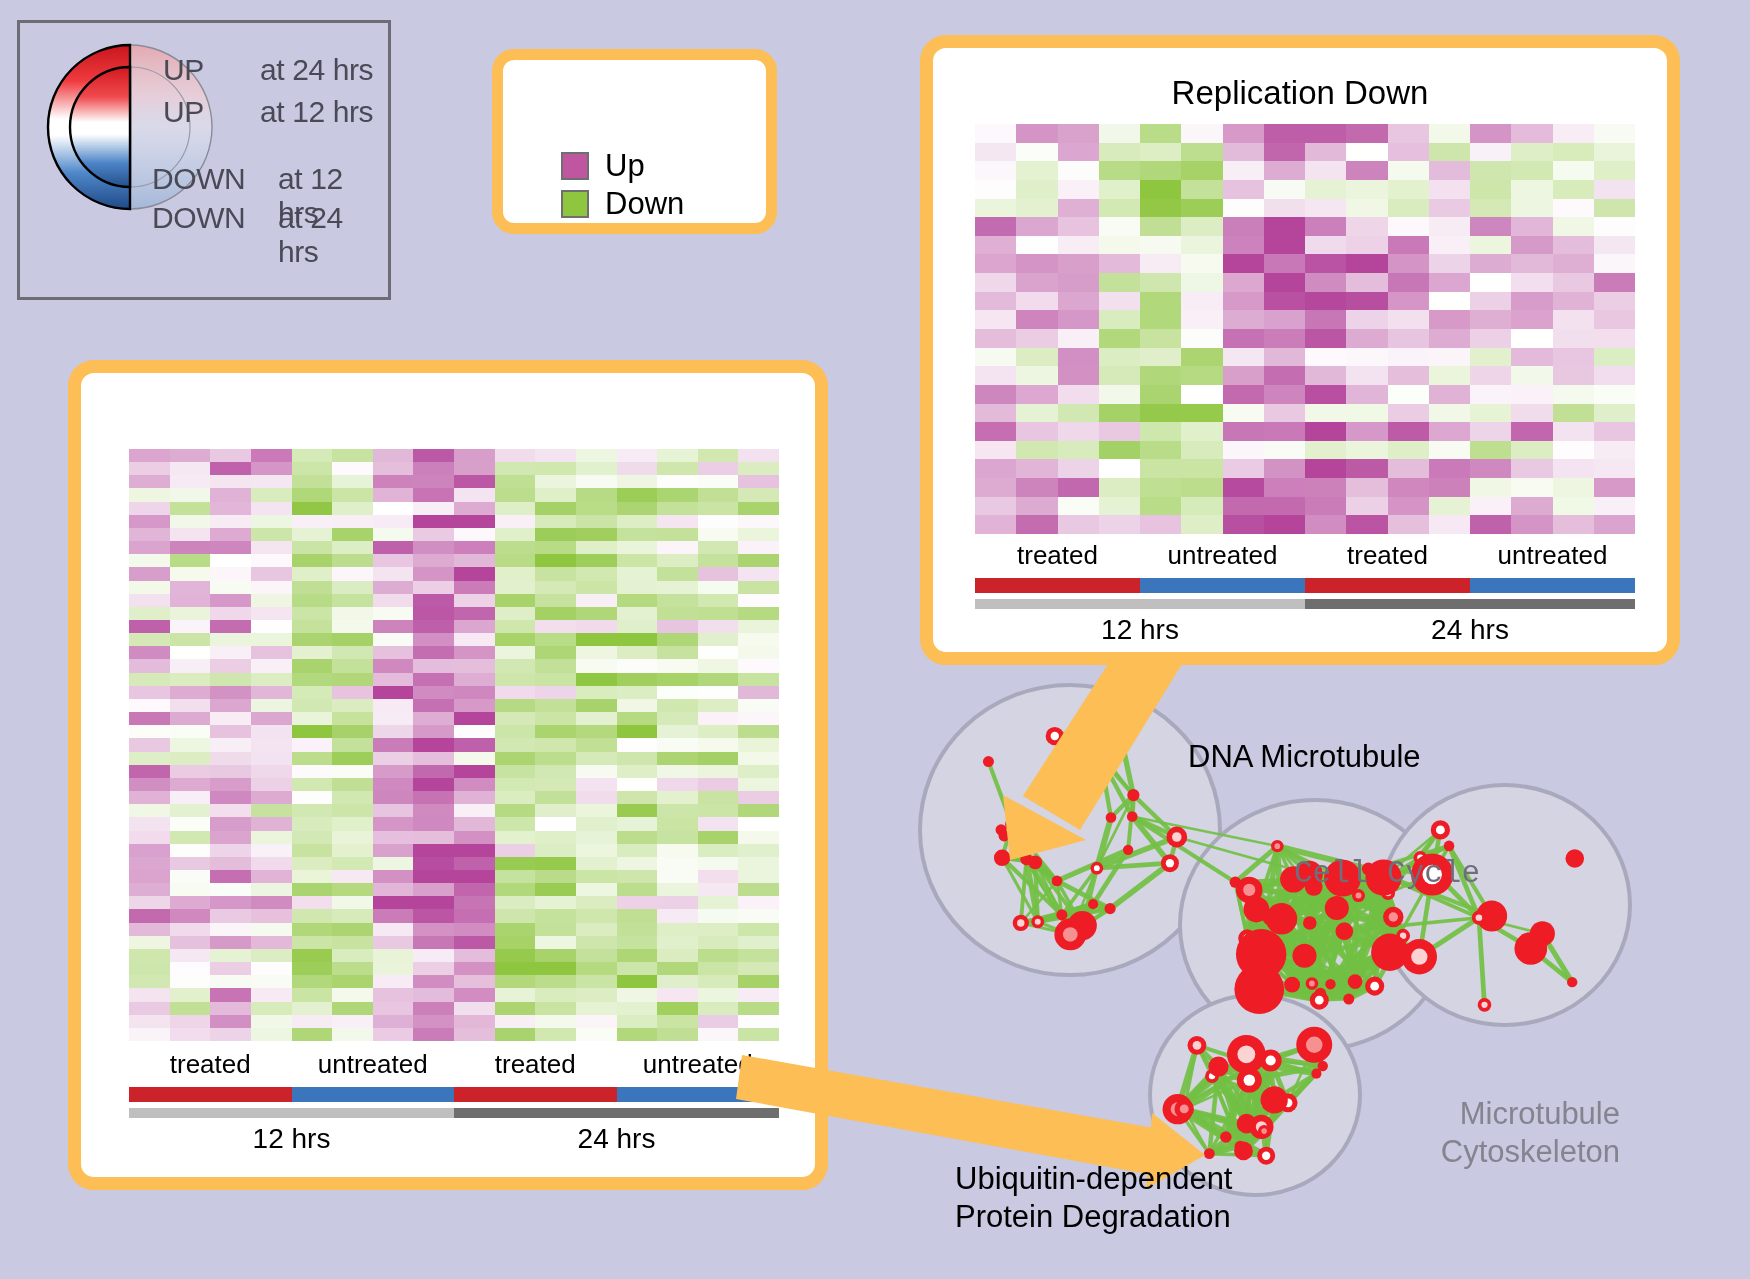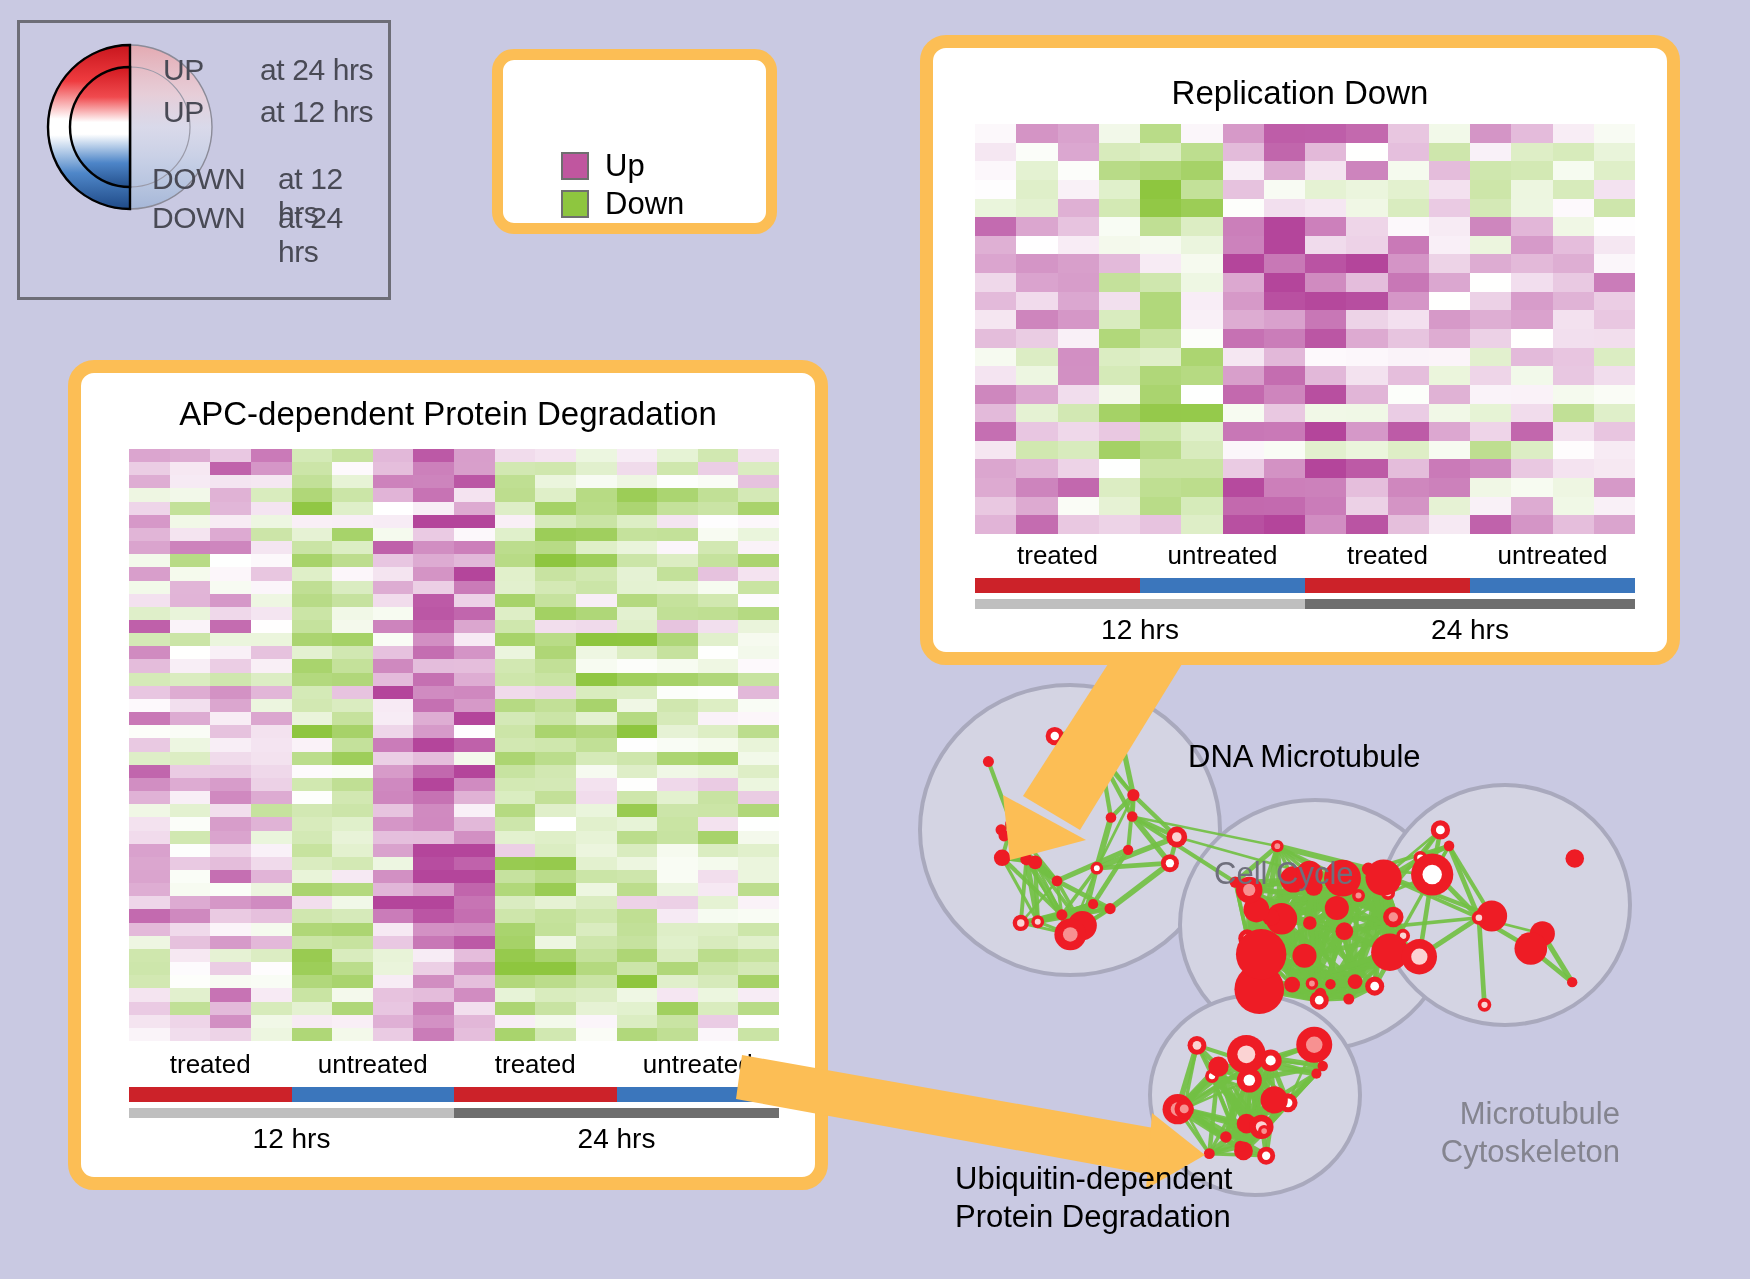--- a/index.html
+++ b/index.html
@@ -492,21 +492,20 @@
         <i style="background: rgb(191, 191, 191); flex: 1 1 0%;"></i>
         <i style="background: rgb(110, 110, 110); flex: 1 1 0%;"></i>
       </div>
     <div class="time-labels" id="tlbl-replication" style="left:42px;top:566px;width:660px;">
         <span style="flex: 1 1 0%;">12 hrs</span>
         <span style="flex: 1 1 0%;">24 hrs</span>
       </div>
   </div>
 
   <div class="panel" id="panel-apc">
-    <div class="panel-title" style="top:22px;">APC-dependent Protein Degradation</div>
     <div class="hm" id="hm-apc" style="left: 48px; top: 76px; width: 650px; height: 592px; grid-template-columns: repeat(16, 1fr); grid-template-rows: repeat(45, 1fr);">
         <i style="background: rgb(219, 165, 207);"></i>
         <i style="background: rgb(221, 172, 210);"></i>
         <i style="background: rgb(233, 200, 226);"></i>
         <i style="background: rgb(202, 122, 184);"></i>
         <i style="background: rgb(212, 234, 183);"></i>
         <i style="background: rgb(199, 227, 160);"></i>
         <i style="background: rgb(226, 184, 217);"></i>
         <i style="background: rgb(188, 89, 166);"></i>
         <i style="background: rgb(216, 158, 203);"></i>
@@ -1838,19 +1837,19 @@
   <svg style="position:absolute;left:0;top:0;width:1750px;height:1279px;pointer-events:none;">
 
     <path d="M1108,664 L1182,664 L1080,830 L1023,796 Z" fill="#fcbe55"></path>
     <path d="M1010,860 L1003,795 L1086,840 Z" fill="#fcbe55"></path>
 
     <path d="M742,1055 L1165,1130 L1158,1176 L736,1099 Z" fill="#fcbe55"></path>
     <path d="M1205,1155 L1146,1189 L1152,1113 Z" fill="#fcbe55"></path>
   </svg>
 
   <div class="net-label" id="label-dna" style="left:1188px;top:738px;">DNA Microtubule</div>
-  <div class="net-label" id="label-cellcycle" style="left:1214px;top:855px;">Cell Cycle</div>
+  <div class="net-label" id="label-cellcycle" style="left:1294px;top:855px;font-family:Liberation Mono, monospace;">Cell Cycle</div>
   <div class="net-label" id="label-micro" style="left:1330px;top:1095px;width:290px;">Microtubule
 Cytoskeleton</div>
   <div class="net-label" id="label-ubiq" style="left:955px;top:1160px;">Ubiquitin-dependent
 Protein Degradation</div>
 
 </div>
 
 </body></html>

